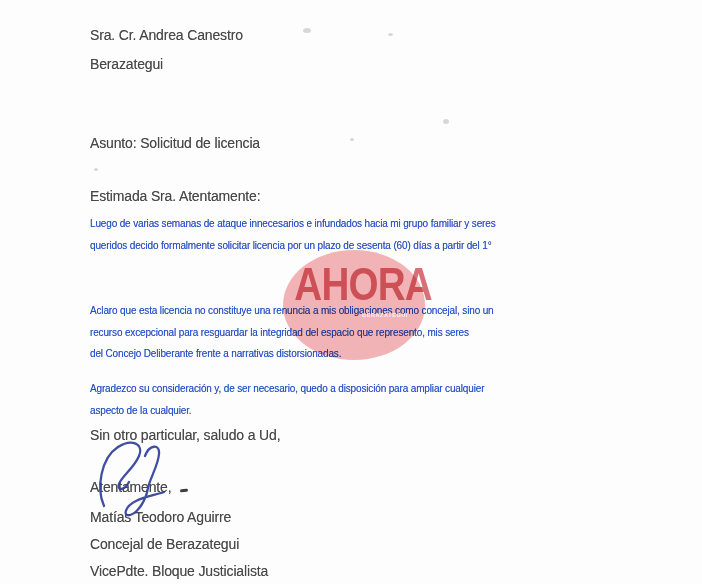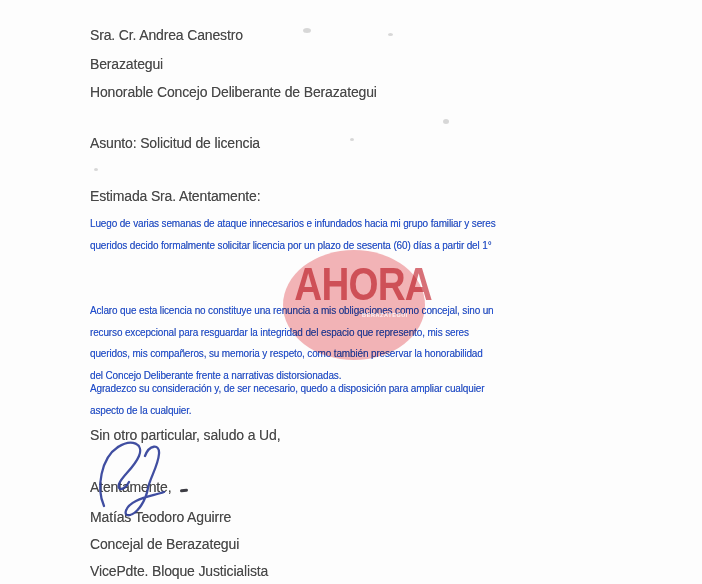--- a/index.html
+++ b/index.html
@@ -114,35 +114,33 @@
 <div class="page">
 
   <div class="speck s1"></div>
   <div class="speck s2"></div>
   <div class="speck s3"></div>
   <div class="speck s4"></div>
   <div class="speck s5"></div>
 
   <div class="tline" style="top:27px">Sra. Cr. Andrea Canestro</div>
   <div class="tline" style="top:56px">Berazategui</div>
-  <div class="tline" style="top:84px">Honorable Concejo Deliberante de Berazategui</div>
 
   <div class="tline" style="top:135px">Asunto: Solicitud de licencia</div>
 
   <div class="tline" style="top:188px">Estimada Sra. Atentamente:</div>
 
   <div class="para" style="top:213px">
     <div class="pline">Luego de varias semanas de ataque innecesarios e infundados hacia mi grupo familiar y seres</div>
     <div class="pline">queridos decido formalmente solicitar licencia por un plazo de sesenta (60) días a partir del 1°</div>
   </div>
 
   <div class="para" style="top:300px">
     <div class="pline">Aclaro que esta licencia no constituye una renuncia a mis obligaciones como concejal, sino un</div>
     <div class="pline">recurso excepcional para resguardar la integridad del espacio que represento, mis seres</div>
-    <div class="pline">queridos, mis compañeros, su memoria y respeto, como también preservar la honorabilidad</div>
     <div class="pline">del Concejo Deliberante frente a narrativas distorsionadas.</div>
   </div>
 
   <div class="para" style="top:378px">
     <div class="pline">Agradezco su consideración y, de ser necesario, quedo a disposición para ampliar cualquier</div>
     <div class="pline">aspecto de la cualquier.</div>
   </div>
 
   <div class="tline" style="top:427px">Sin otro particular, saludo a Ud,</div>
 

